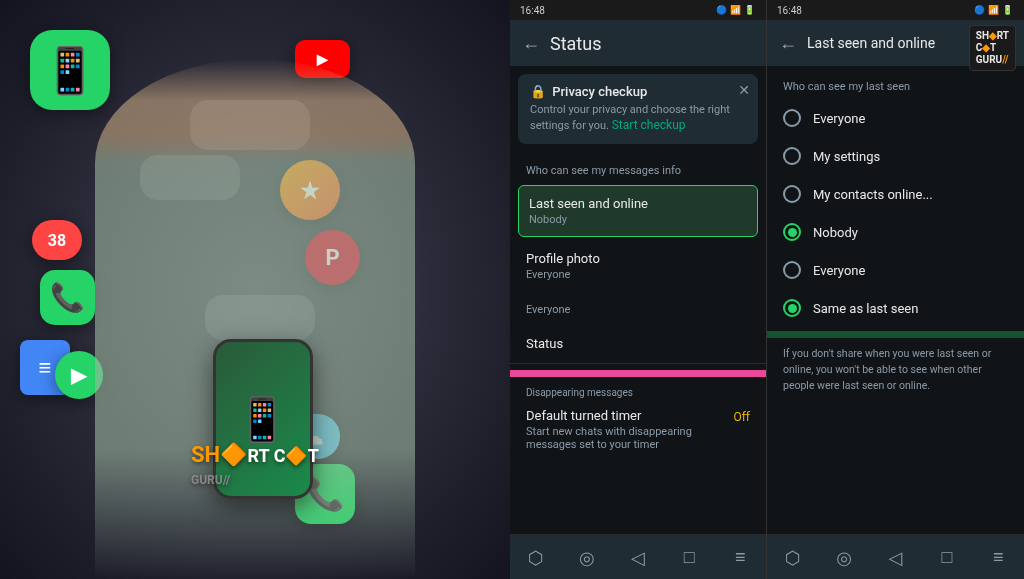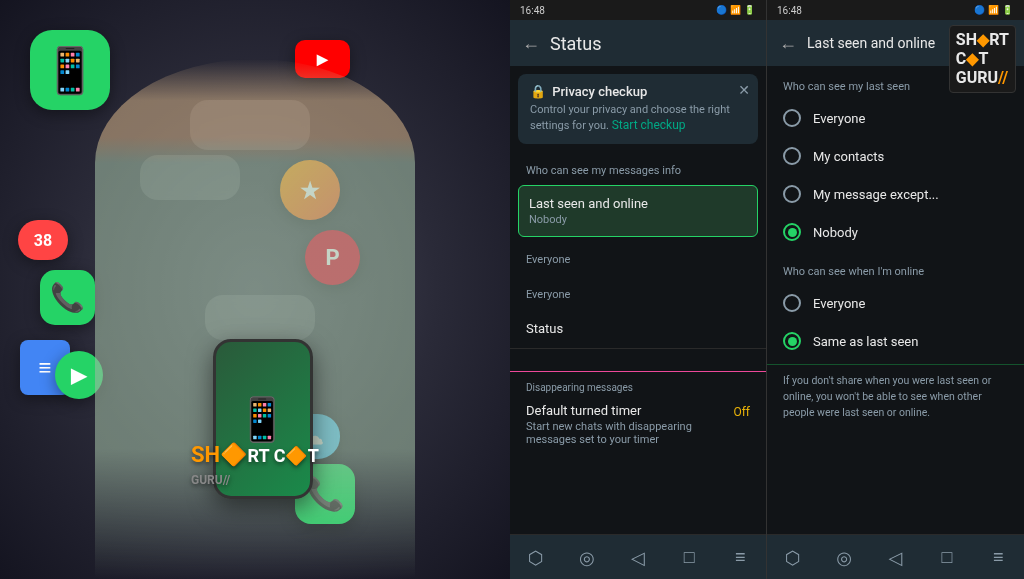--- a/index.html
+++ b/index.html
@@ -77,21 +77,21 @@
       width: 55px;
       height: 38px;
       background: #FF0000;
       border-radius: 10px;
       font-size: 18px;
       color: white;
     }
 
     .badge-38 {
       top: 220px;
-      left: 18px;
+      left: 32px;
       width: 50px;
       height: 40px;
       background: #ff4444;
       border-radius: 20px;
       font-size: 16px;
       color: white;
       font-weight: bold;
     }
 
     .whatsapp-small1 {
@@ -391,22 +391,22 @@
       position: absolute;
       right: 2px;
       top: 2px;
       width: 18px;
       height: 18px;
       background: white;
       border-radius: 50%;
     }
 
     .disappearing-section {
-      border-top: 1px solid #ec4899;
-      margin-top: 22px;
+      border-top: 7px solid #ec4899;
+      margin-top: 6px;
     }
 
     .disappearing-label {
       color: #8a9ba8;
       font-size: 10px;
       padding: 10px 16px 2px;
     }
 
     .disappearing-row {
       display: flex;
@@ -491,38 +491,38 @@
       color: #8a9ba8;
       font-size: 11px;
       padding: 14px 16px 6px;
     }
 
     .note-text {
       color: #8a9ba8;
       font-size: 10.5px;
       padding: 8px 16px;
       line-height: 1.5;
-      border-top: 1px solid #14532d;
+      border-top: 7px solid #14532d;
       margin-top: 4px;
     }
 
     
     .shortcut-logo-overlay {
       position: absolute;
       top: 25px;
       right: 8px;
       background: #1a1a1a;
       padding: 4px 6px;
       border: 1px solid #333;
       border-radius: 4px;
       z-index: 10;
     }
 
     .logo-text {
-      font-size: 16px;
+      font-size: 10px;
       font-weight: bold;
       line-height: 1.2;
     }
     .logo-sh { color: #e8e8e8; }
     .logo-rt { color: #e8e8e8; }
     .logo-cut { color: #e8e8e8; }
     .logo-guru { color: #e8e8e8; }
     .logo-slash { color: #FF9800; }
 
     .panels-wrapper {
@@ -595,20 +595,21 @@
       </div>
 
       <div class="section-label">Who can see my messages info</div>
 
       <div class="menu-item highlighted">
         <div class="menu-item-title">Last seen and online</div>
         <div class="menu-item-sub">Nobody</div>
       </div>
 
       <div class="menu-item">
+        <div class="menu-item-title">Profile photo</div>
         <div class="menu-item-sub">Everyone</div>
       </div>
 
       <div class="menu-item">
         <div class="menu-item-sub">Everyone</div>
       </div>
 
       <div class="menu-item">
         <div class="menu-item-title">Status</div>
       </div>
@@ -669,32 +670,31 @@
     <div class="privacy-content">
 
       <div class="who-section-label">Who can see my last seen</div>
 
       <div class="radio-option">
         <div class="radio-circle"></div>
         <span class="radio-label">Everyone</span>
       </div>
       <div class="radio-option">
         <div class="radio-circle"></div>
-        <span class="radio-label">My contacts</span>
+        <span class="radio-label">My settings</span>
       </div>
       <div class="radio-option">
         <div class="radio-circle"></div>
-        <span class="radio-label">My message except...</span>
+        <span class="radio-label">My contacts online...</span>
       </div>
       <div class="radio-option">
         <div class="radio-circle selected"></div>
         <span class="radio-label">Nobody</span>
       </div>
 
-      <div class="who-section-label">Who can see when I'm online</div>
 
       <div class="radio-option">
         <div class="radio-circle"></div>
         <span class="radio-label">Everyone</span>
       </div>
       <div class="radio-option">
         <div class="radio-circle selected"></div>
         <span class="radio-label">Same as last seen</span>
       </div>
 

